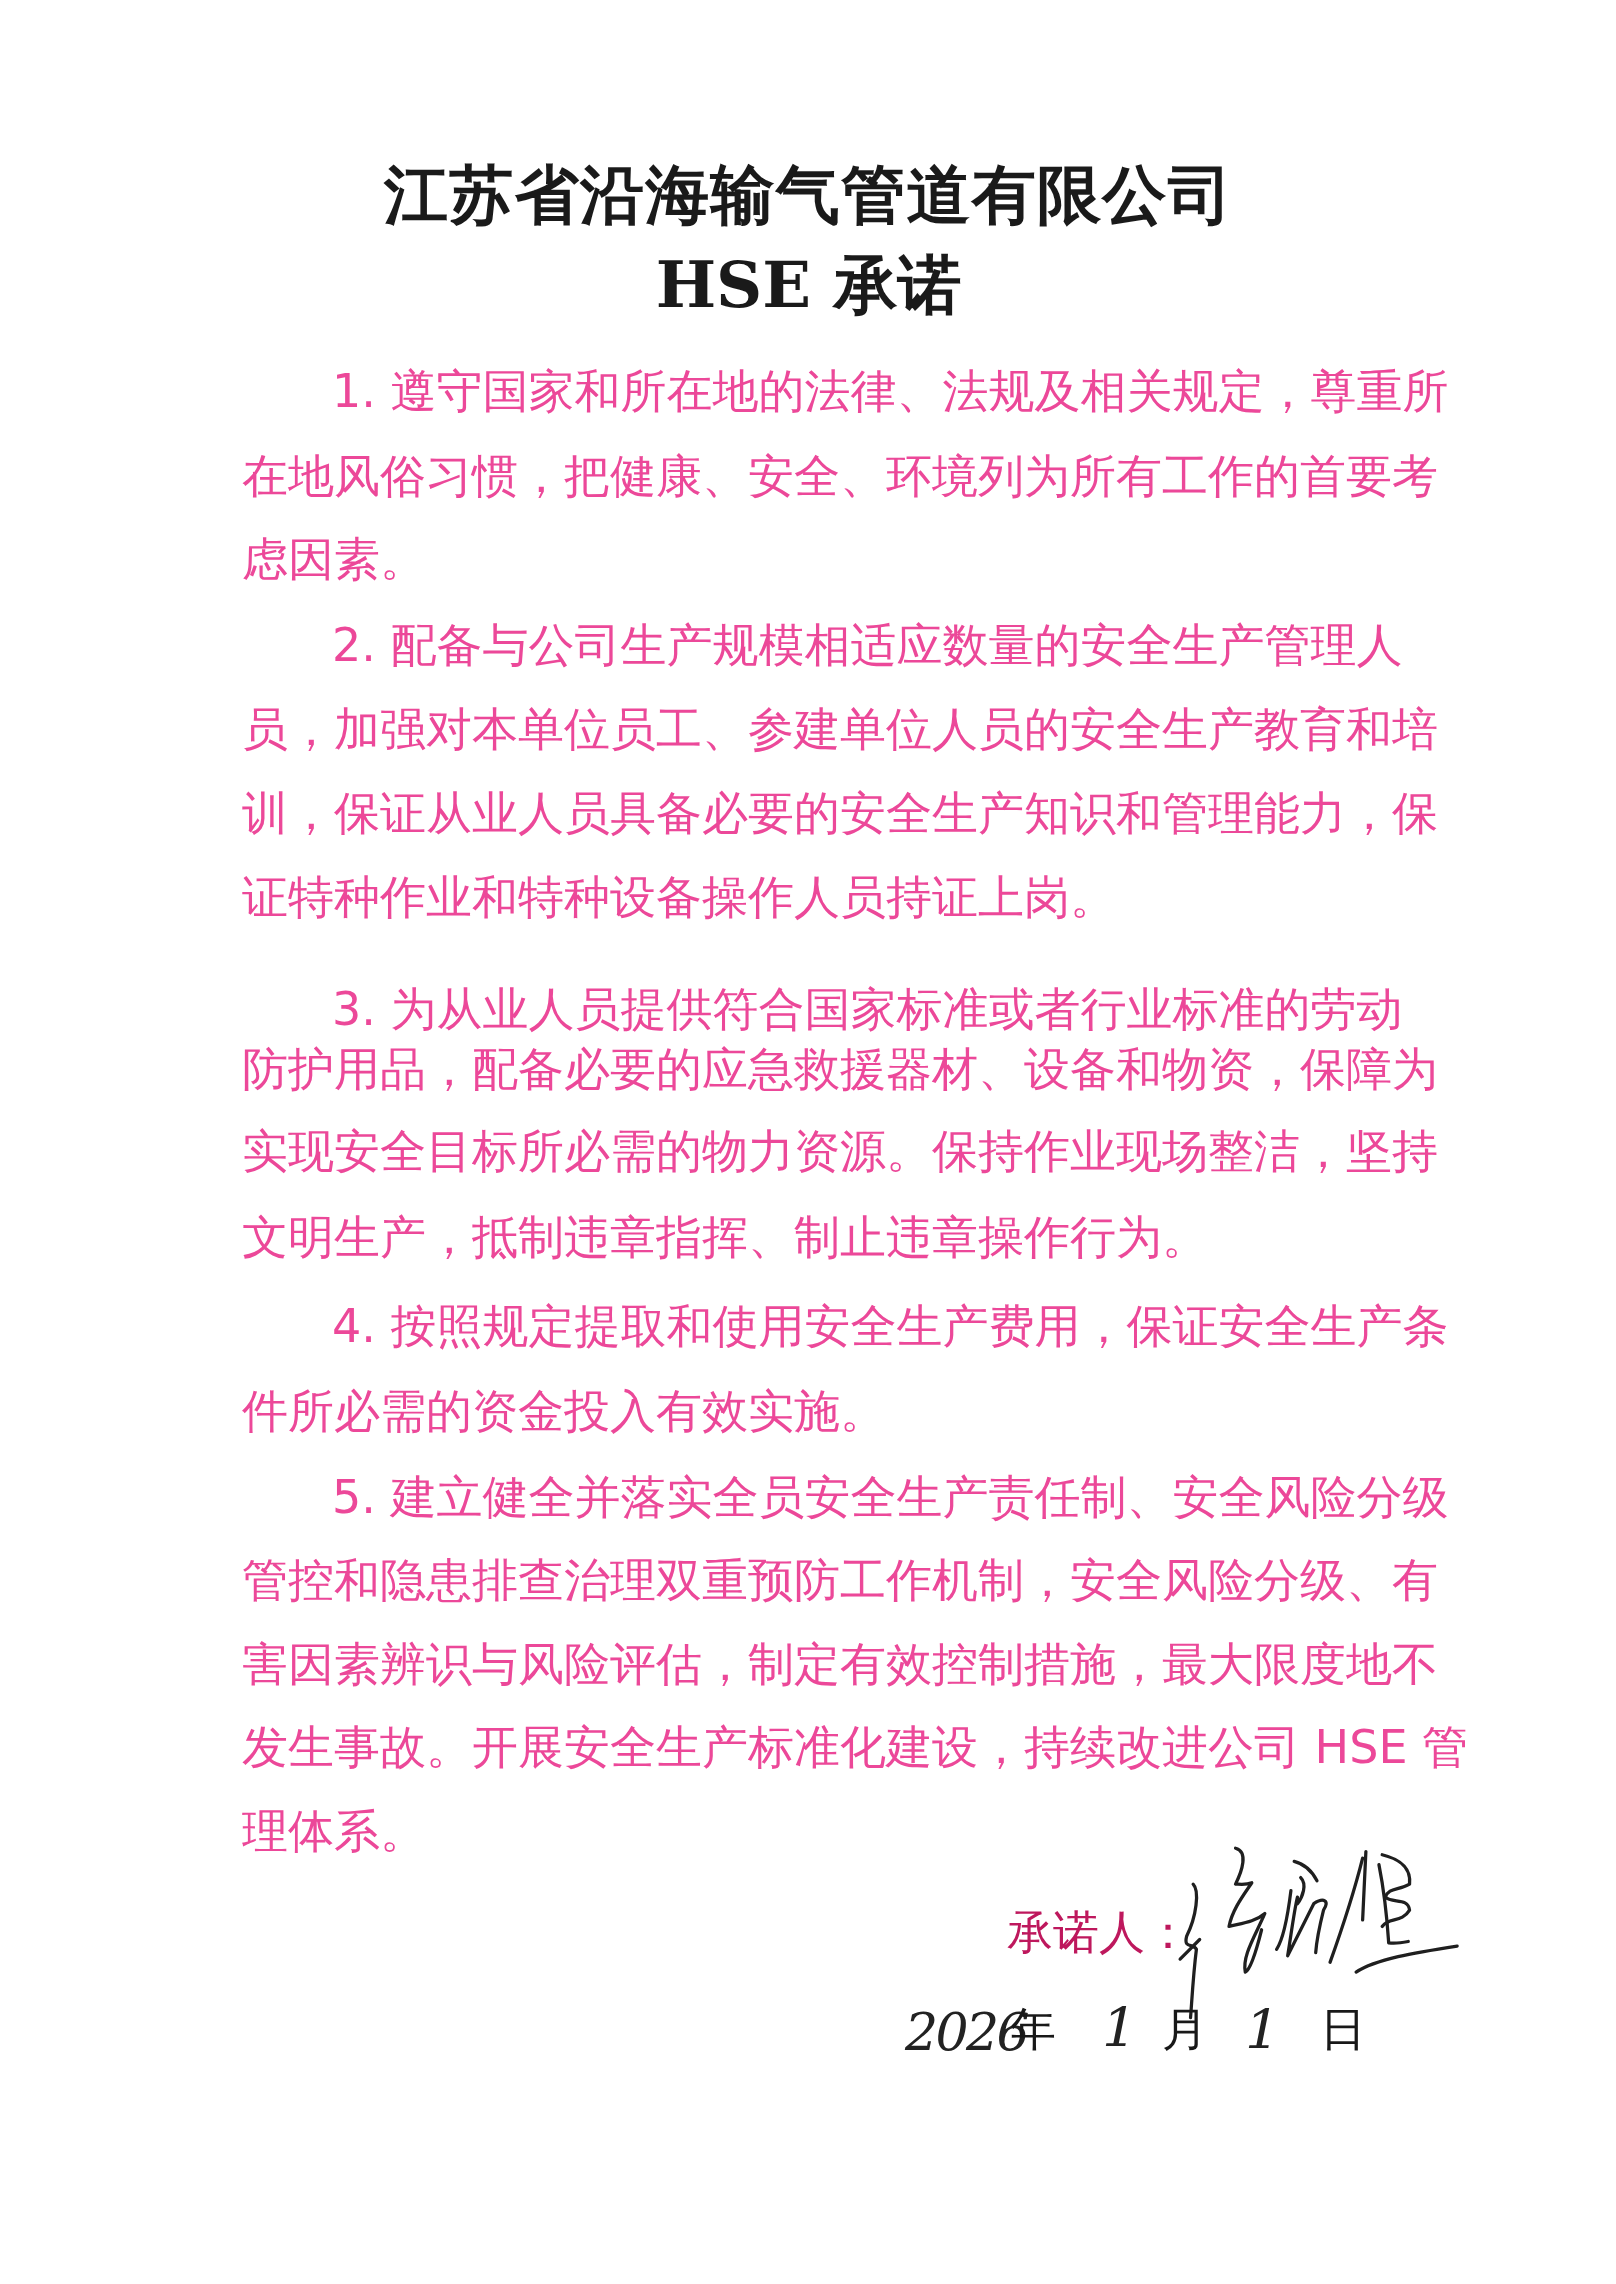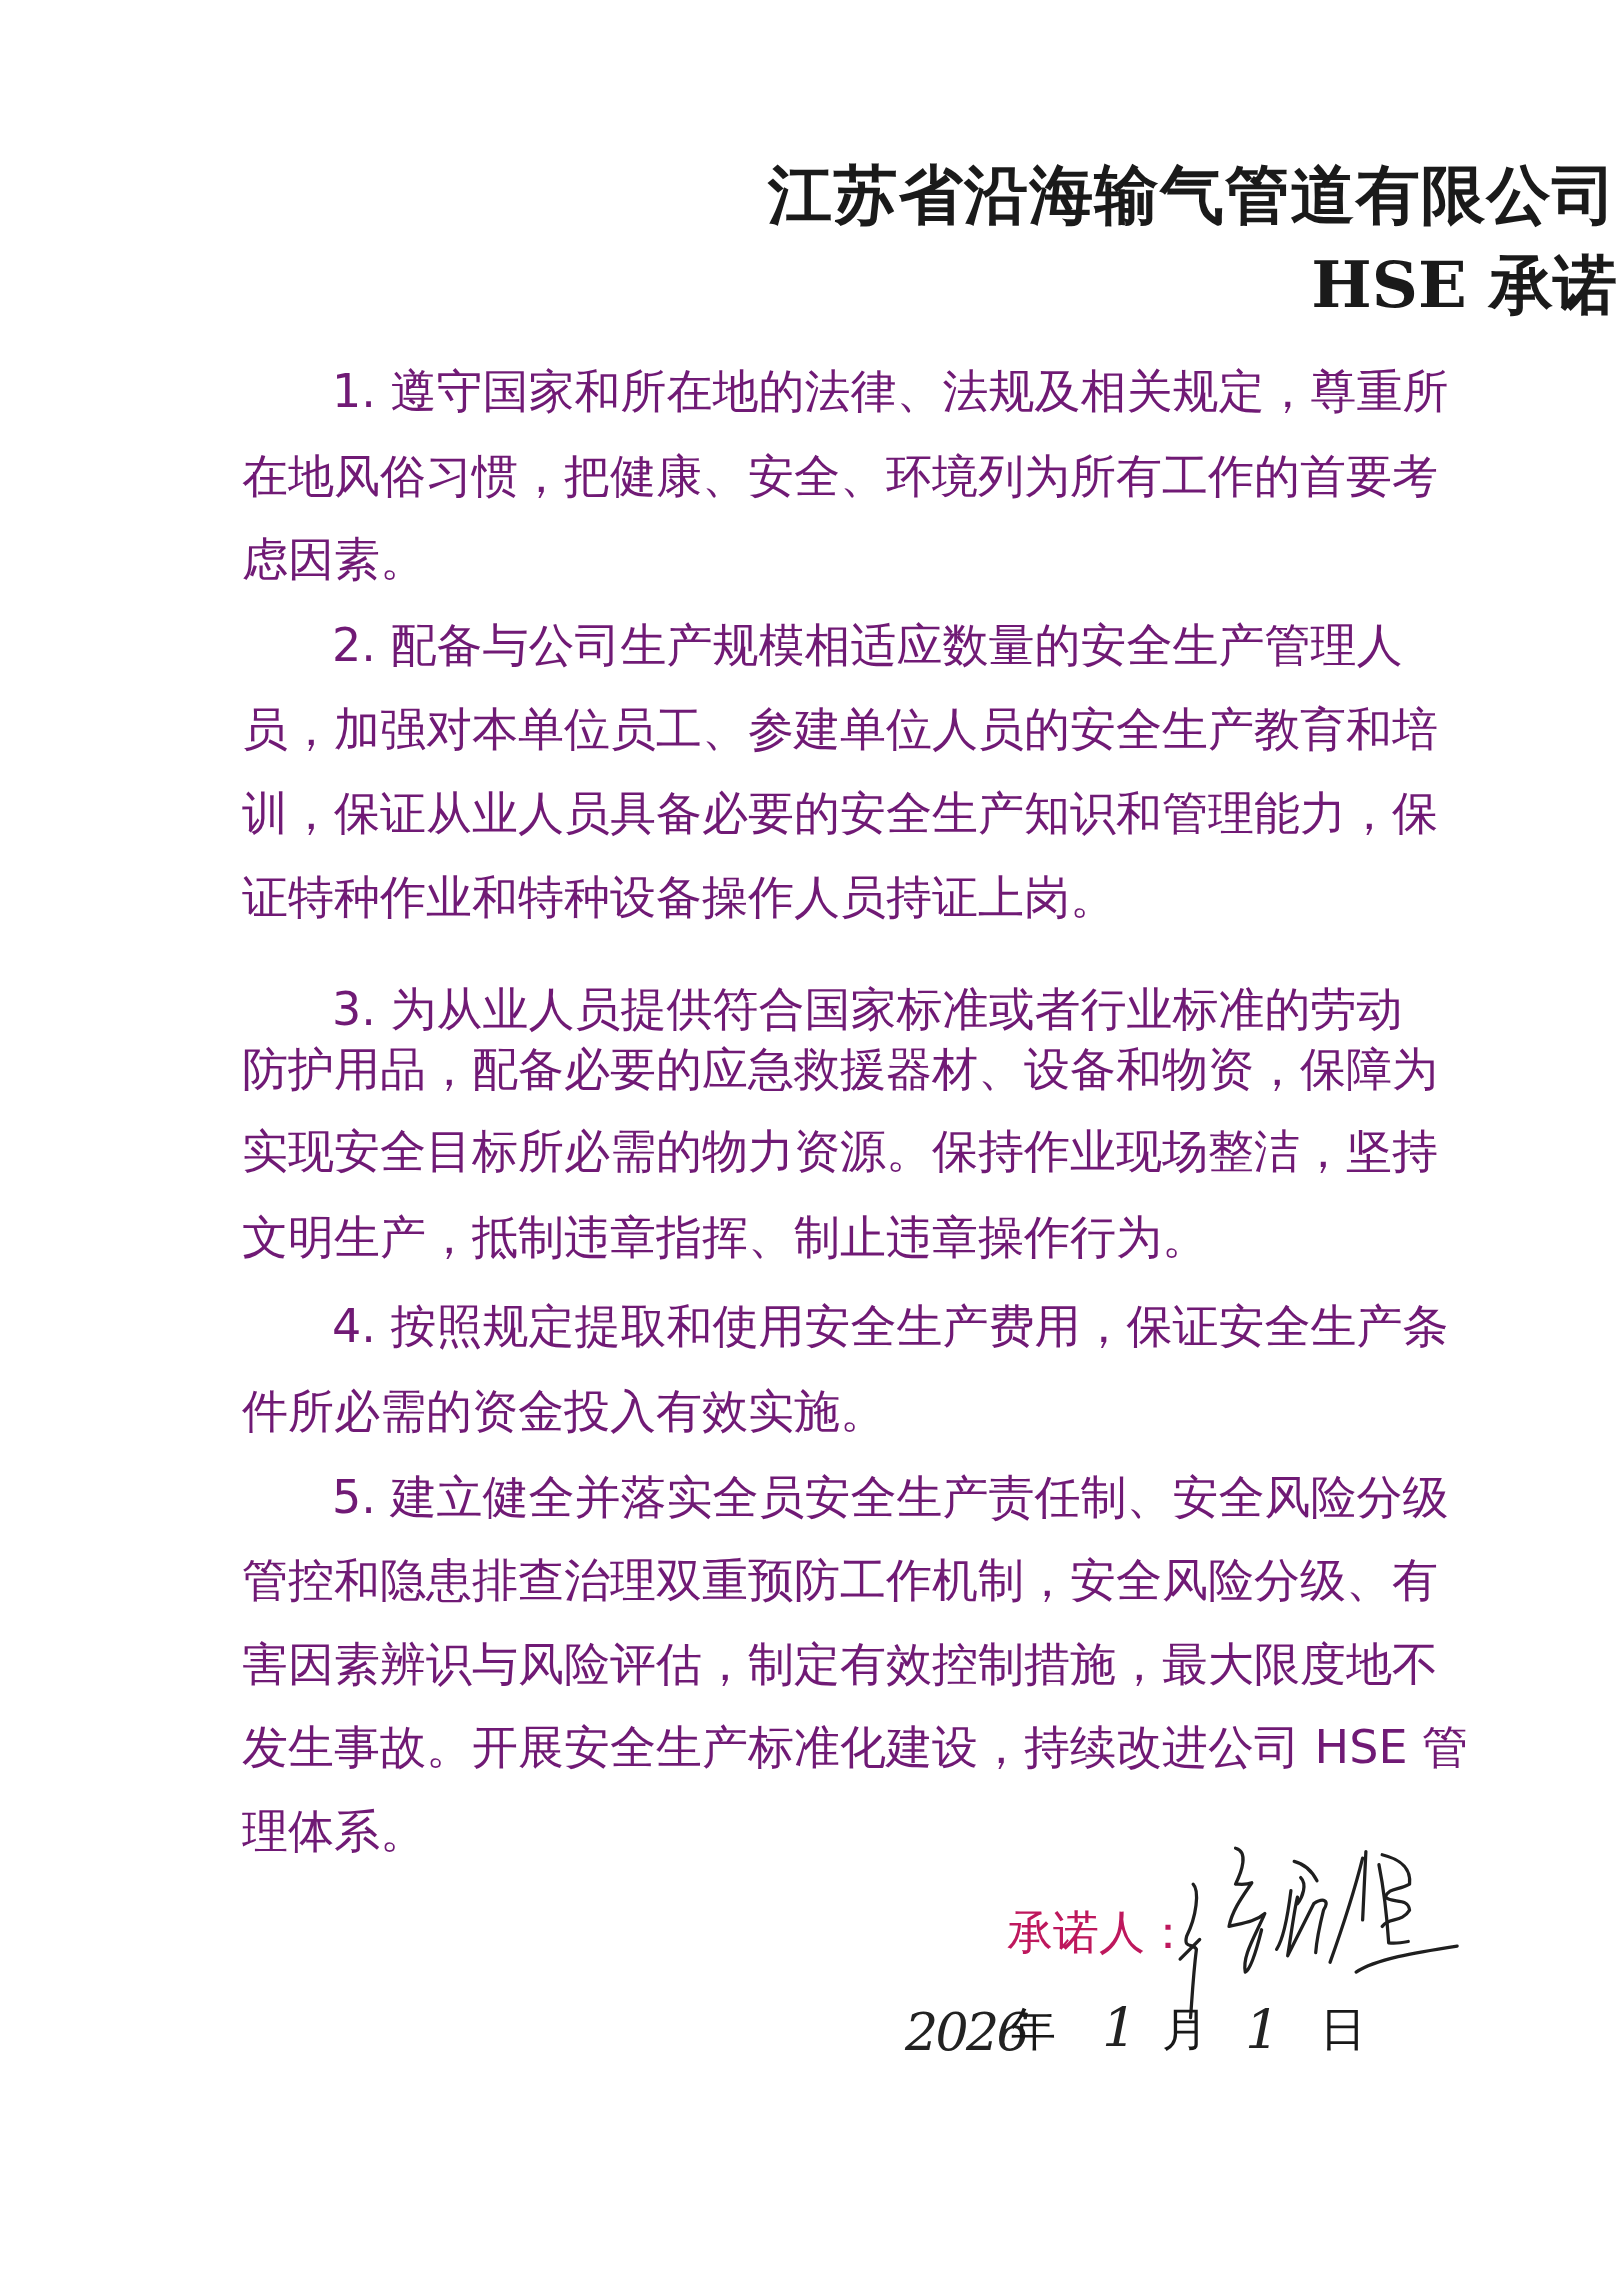--- a/index.html
+++ b/index.html
@@ -1,24 +1,24 @@
 <!DOCTYPE html>
 <html style="font-size:10.4px"><head>
 <meta charset="utf-8">
 <style>
   html, body { margin: 0; padding: 0; background: #ffffff; }
   body { width: 1617px; height: 2284px; position: relative; overflow: hidden;
          font-family: "DejaVu Serif", "Liberation Serif", serif; color: #161616; }
-  .title { position: absolute; left: 0; width: 1617px; text-align: right;
+  .title { position: absolute; left: 0; width: 1617px; text-align: center;
            font-family: "DejaVu Serif", "Liberation Serif", serif; font-weight: bold; color: #1a1a1a; }
   .t1 { top: 156px; font-size: 64px; letter-spacing: 1.3px; line-height: 78px; }
   .t2 { top: 246px; font-size: 64px; line-height: 78px; }
   .line { position: absolute; left: 242px; width: 1135px; height: 59px; line-height: 59px;
           font-size: 46px; white-space: nowrap; text-align: justify; text-align-last: justify;
-          font-family: "DejaVu Sans", "Liberation Sans", sans-serif; font-weight: normal; color: #701a75; }
+          font-family: "DejaVu Sans", "Liberation Sans", sans-serif; font-weight: normal; color: #ec4899; }
   .line.first { left: 332px; width: 1046px; }
   .line.last { text-align-last: left; }
   .sig-label { position: absolute; left: 1007px; top: 1903px; font-size: 46px; line-height: 59px;
                font-family: "DejaVu Sans", "Liberation Sans", sans-serif; color: #be185d; }
   .signature { position: absolute; left: 1167px; top: 1845px; width: 300px; height: 176px; }
   .date-part { position: absolute; top: 2000px; font-size: 46px; line-height: 59px;
                font-family: "DejaVu Sans", "Liberation Sans", sans-serif; color: #181818; }
   .hand { font-family: "DejaVu Serif", serif; font-style: italic; color: #222; }
 </style>
 </head>

